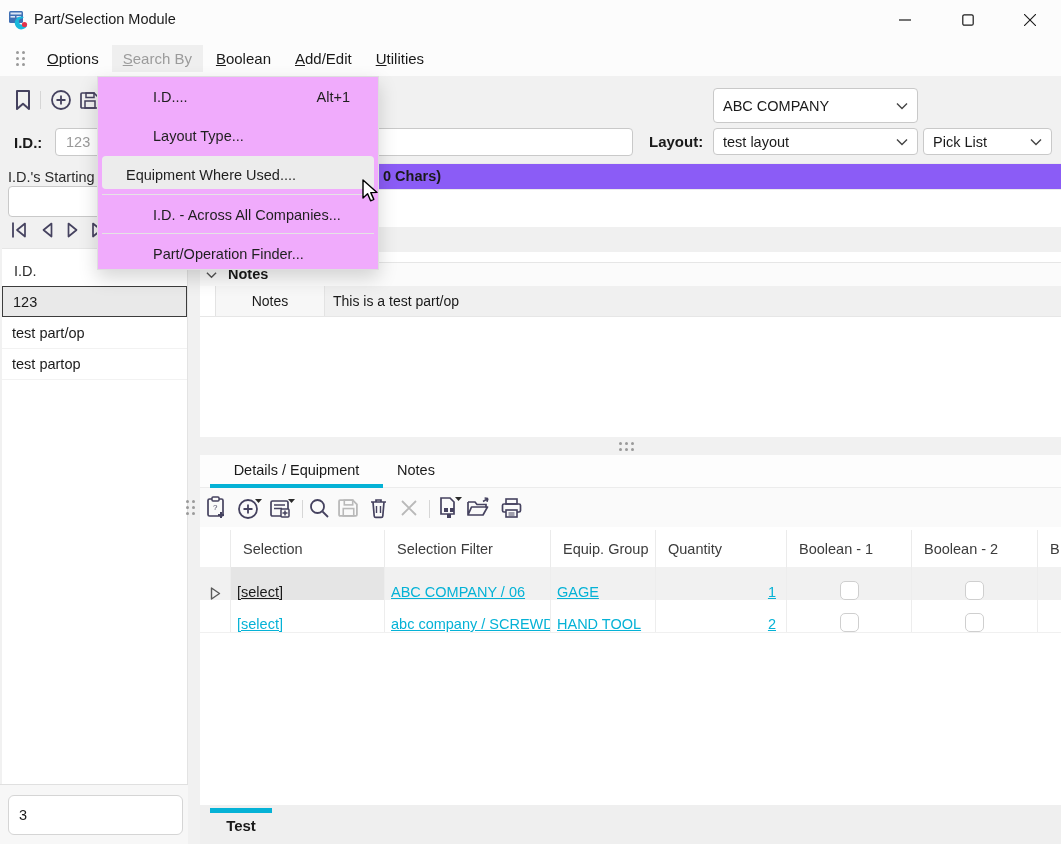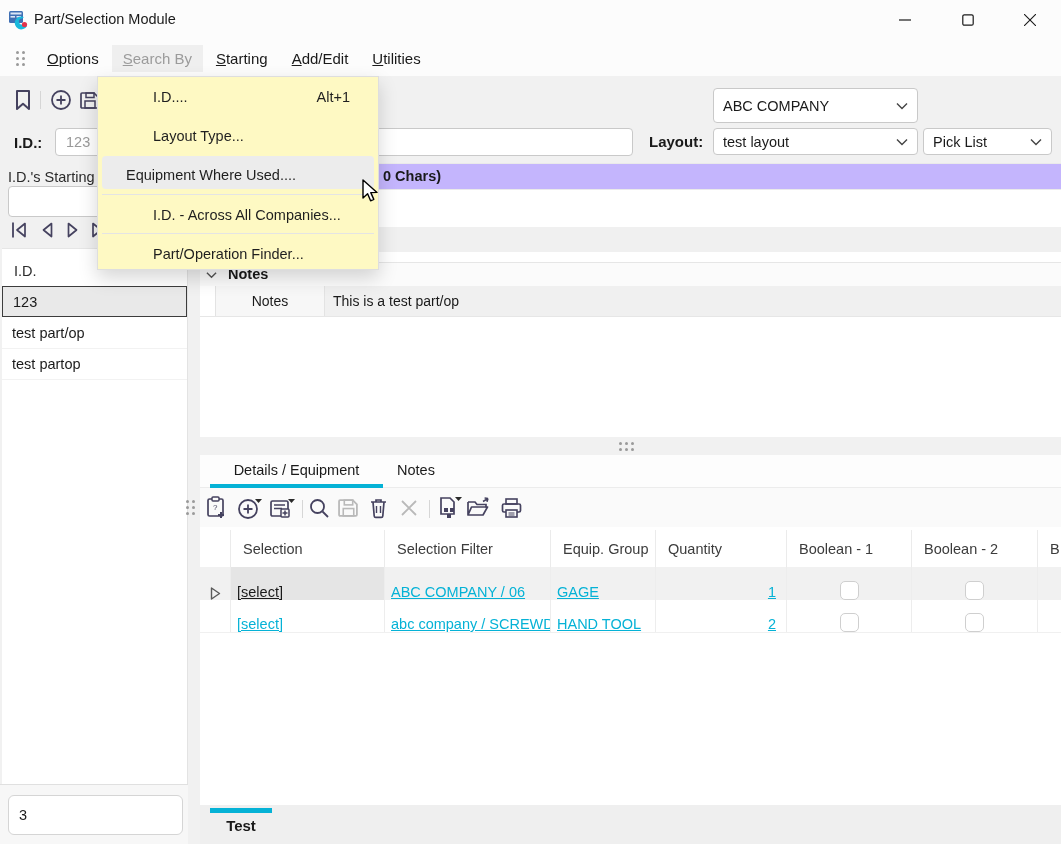--- a/index.html
+++ b/index.html
@@ -14,21 +14,21 @@
   
   .titlebar{left:0;top:0;width:1061px;height:40px;background:#fcfcfc;display:flex;align-items:center;}
   .win-btn{width:46px;height:40px;display:flex;align-items:center;justify-content:center;}
   
   .menubar{left:0;top:40px;width:1061px;height:36px;background:#fcfcfc;display:flex;align-items:center;}
   .menu-top-item{padding:5px 11px;margin:0 1px;font-size:15px;cursor:default;}
   .mn{display:inline-block;}
   .mn::first-letter{text-decoration:underline;}
   .menu-top-item.open{background:#efefef;color:#9b9b9b;}
   
-  .dropdown{left:97px;top:76px;width:282px;height:194px;background:#fef9c3;
+  .dropdown{left:97px;top:76px;width:282px;height:194px;background:#f0abfc;
     border:1px solid #dedede;box-shadow:0 8px 18px rgba(0,0,0,.16);z-index:40;box-sizing:border-box;}
   .dd-item{position:absolute;left:0;width:100%;height:39px;display:flex;align-items:center;
     padding:0 28px 0 55px;box-sizing:border-box;font-size:14.5px;color:#1f1f1f;}
   .dd-item .sc{margin-left:auto;color:#1f1f1f;}
   .dd-hl{position:absolute;left:4px;width:272px;height:33px;background:#ececec;border-radius:4px;}
   .dd-sep{position:absolute;left:4px;width:272px;height:1px;background:#e4e4e4;}
   
   .tinput{background:#fff;border:1px solid #c9c9c9;border-radius:4px;box-sizing:border-box;
     font-family:inherit;font-size:14.5px;color:#1a1a1a;padding:0 10px;outline:none;}
   .gray-val{color:#9a9a9a;}
@@ -100,21 +100,21 @@
           <i class="dot"></i>
           <i class="dot"></i>
           <i class="dot"></i>
           <i class="dot"></i>
           <i class="dot"></i>
           <i class="dot"></i>
         </span>
     </span>
     <span class="menu-top-item"><span class="mn">Options</span></span>
     <span class="menu-top-item open"><span class="mn">Search By</span></span>
-    <span class="menu-top-item"><span class="mn">Starting</span></span>
+    <span class="menu-top-item"><span class="mn">Boolean</span></span>
     <span class="menu-top-item"><span class="mn">Add/Edit</span></span>
     <span class="menu-top-item"><span class="mn">Utilities</span></span>
   </div>
 
   <div class="abs" style="left:12px;top:88px;">
     <svg width="22" height="24" viewBox="0 0 22 24">
         <path d="M5 3 h12 v18 l-6-5.2 -6 5.2 z" fill="none" stroke="#45425f" stroke-width="2" stroke-linejoin="round"></path>
       </svg>
   </div>
   <div class="abs vsep" style="left:40px;top:91px;height:18px;"></div>
@@ -191,21 +191,21 @@
     </div>
     <div class="side-row" style="top:100px;">
       <span>test partop</span>
     </div>
   </div>
 
   <div class="abs" style="left:0;top:784px;width:188px;height:60px;background:#f7f7f7;border-top:1px solid #e0e0e0;">
     <input class="tinput" style="position: absolute; left: 8px; top: 10px; width: 175px; height: 40px; border-radius: 6px; border-color: rgb(213, 213, 213);" value="3">
   </div>
 
-  <div class="abs band" style="top:163px;height:27px;background:#c4b5fd;border-top:1px solid #eaeaea;border-bottom:1px solid #eaeaea;">
+  <div class="abs band" style="top:163px;height:27px;background:#8b5cf6;border-top:1px solid #eaeaea;border-bottom:1px solid #eaeaea;">
     <span class="bold" style="position:absolute;left:183px;top:4px;font-size:14.5px;">0 Chars)</span>
   </div>
   <div class="abs band" style="top:190px;height:37px;background:#ffffff;"></div>
   <div class="abs band" style="top:227px;height:25px;background:#f0f0f0;"></div>
   <div class="abs band" style="top:252px;height:10px;background:#ffffff;"></div>
 
   <div class="abs band" style="top:262px;height:24px;background:#fbfbfb;border-top:1px solid #e6e6e6;">
     <svg style="position:absolute;left:6px;top:8px;" width="11" height="8" viewBox="0 0 12 8">
         <path d="M1 1.5 L6 6.5 L11 1.5" fill="none" stroke="#555" stroke-width="1.5"></path>
       </svg>

